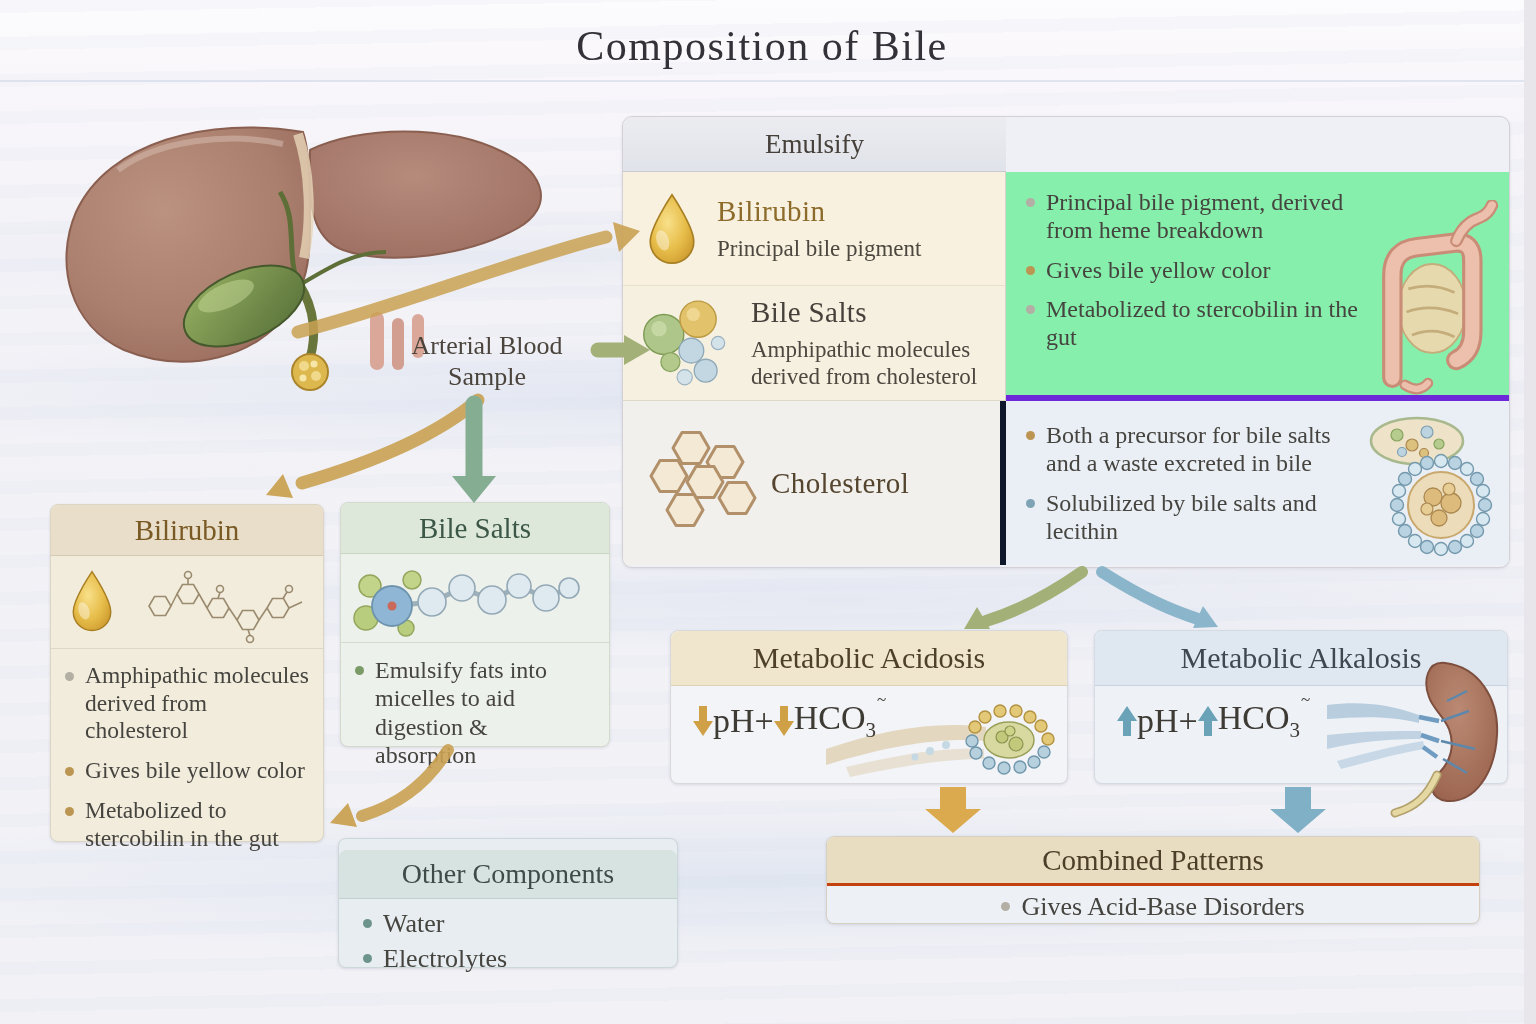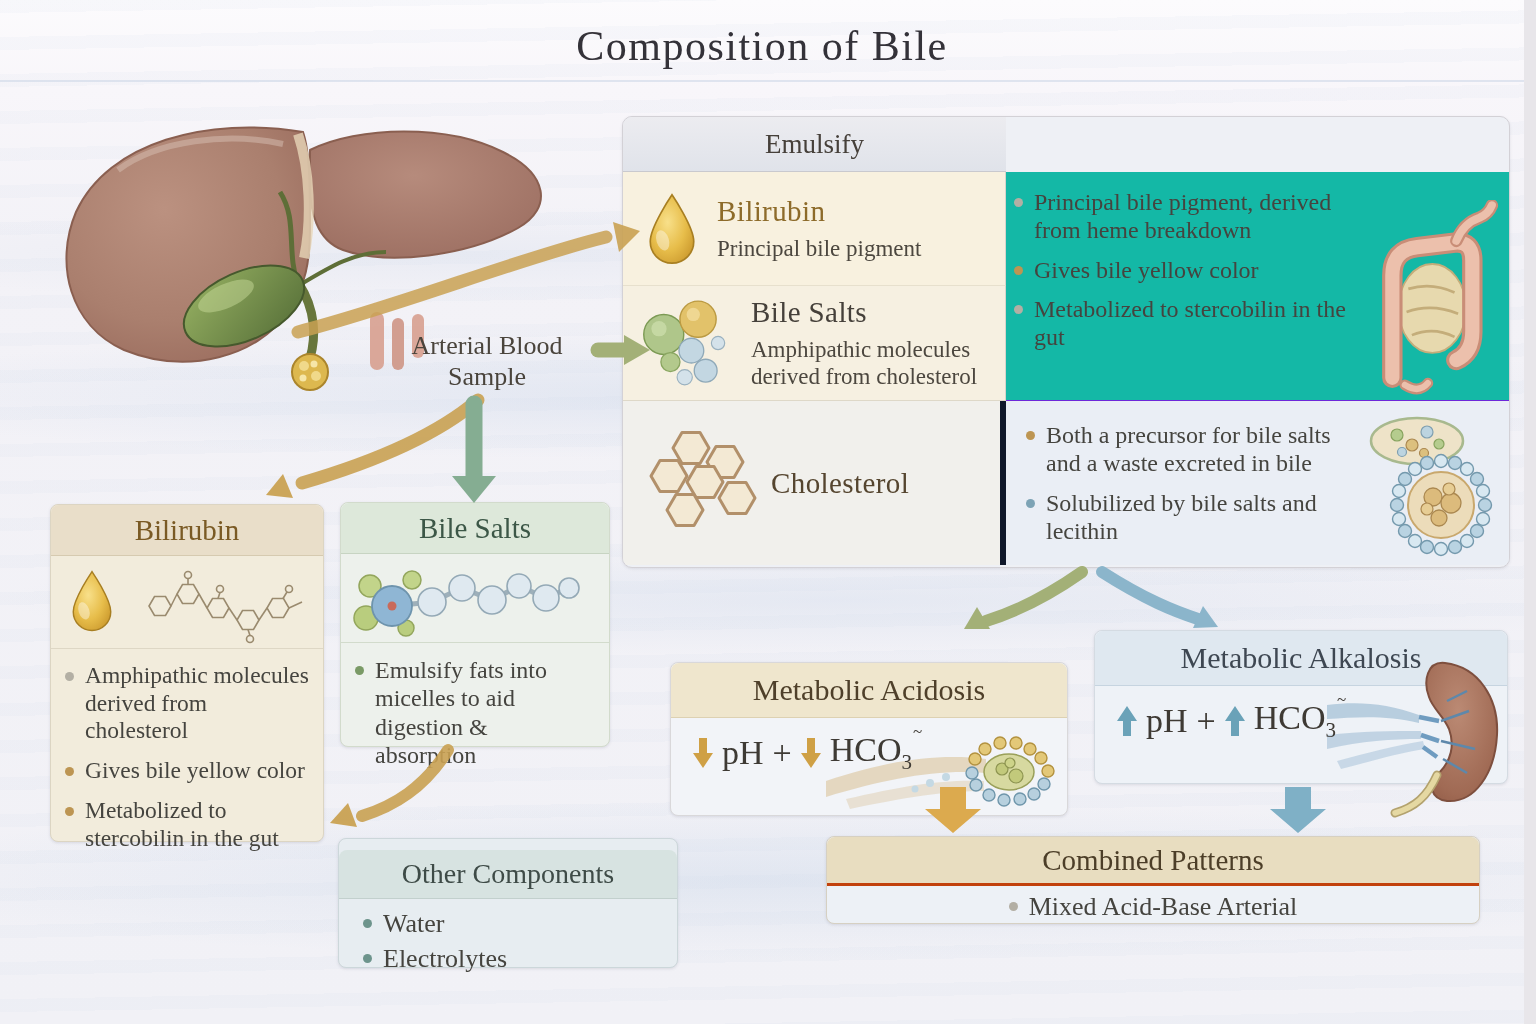--- a/index.html
+++ b/index.html
@@ -26,21 +26,21 @@
     background:linear-gradient(180deg,#ecece féf0 0%,#e1e4eb 100%);}
   .th{background:linear-gradient(180deg,#ececf0 0%,#e0e3ea 100%);border-bottom:1px solid #c9c9ce;}
   .th-comp{border-right:1px solid #c9c9ce;}
   .cell{position:relative;}
   .c-bili{grid-row:2;grid-column:1;background:#f8f1df;border-right:1px solid #d8d4cb;border-bottom:1px solid #e7e0cd;
     display:flex;align-items:center;gap:16px;padding:6px 10px 6px 20px;}
   .c-salt{grid-row:3;grid-column:1;background:#f6f0e1;border-right:1px solid #d8d4cb;border-bottom:1px solid #ded8c8;
     display:flex;align-items:center;gap:12px;padding:6px 10px 6px 16px;}
   .c-chol{grid-row:4;grid-column:1;background:#f1f0ec;border-right:6px solid #0f172a;
     display:flex;align-items:center;gap:12px;padding:6px 18px 6px 16px;}
-  .f-top{grid-row:2/4;grid-column:2;background:#14b8a6;border-bottom:1px solid #6d28d9;padding:16px 150px 0 8px;}
+  .f-top{grid-row:2/4;grid-column:2;background:#86efac;border-bottom:6px solid #6d28d9;padding:16px 150px 0 20px;}
   .f-bot{grid-row:4;grid-column:2;background:#eaeef5;padding:20px 160px 0 20px;}
   .comp-name{font-size:29px;letter-spacing:.4px;}
   .bili-name{color:#8d6b2a;}
   .salt-name{color:#45403a;}
   .chol-name{color:#55452f;}
   .comp-desc{font-size:23px;color:#4c473f;line-height:1.18;margin-top:7px;}
   .w235{max-width:235px;}
   .w200{max-width:200px;}
   
   .bullet{display:flex;gap:11px;margin-bottom:11px;font-size:24px;color:#45443f;line-height:1.18;}
@@ -62,30 +62,30 @@
   .box-bili .bullet{font-size:23.5px;margin-bottom:12px;max-width:250px;}
   .box-salt{left:340px;top:502px;width:268px;height:243px;background:#edf1ec;border:1px solid #d2dbcc;}
   .box-salt .hdr{height:50px;background:#dde8da;border-bottom:1px solid #c7d4c2;font-size:29px;color:#3c5747;}
   .box-salt .illo{position:relative;height:88px;border-bottom:1px solid #d2dbcc;}
   .box-salt .blist{padding:13px 6px 0 14px;}
   .box-salt .bullet{font-size:24px;max-width:235px;}
   .box-other{left:338px;top:838px;width:338px;height:128px;background:#e7edf1;border:1px solid #ccd7da;}
   .box-other .hdr{height:48px;background:#d7e3e1;border-bottom:1px solid #c2d0cd;font-size:28px;color:#3e4b47;margin-top:11px;}
   .box-other .blist{padding:10px 0 0 24px;}
   .box-other .bullet{font-size:26px;margin-bottom:4px;}
-  .box-acid{left:670px;top:662px;width:396px;height:152px;background:#f2f4f8;border:1px solid #d9d8da;}
+  .box-acid{left:670px;top:630px;width:396px;height:152px;background:#f2f4f8;border:1px solid #d9d8da;}
   .box-acid .hdr{height:54px;background:#efe6cd;border-bottom:1px solid #ddd1b2;font-size:30px;color:#4f402a;}
   .box-alk{left:1094px;top:630px;width:412px;height:152px;background:#eef2f7;border:1px solid #d4dbe2;overflow:visible;}
   .box-alk .hdr{height:54px;background:#dfe8f0;border-bottom:1px solid #c6d4e0;font-size:30px;color:#3e4752;}
   .box-comb{left:826px;top:836px;width:652px;height:86px;background:#edf1f6;border:1px solid #d6d0c2;}
   .box-comb .hdr{height:46px;background:#e8ddc0;border-bottom:3px solid #c2410c;font-size:29px;color:#4c3e28;}
   .box-comb .blist{display:flex;justify-content:center;padding-top:6px;}
   .box-comb .bullet{font-size:26px;}
   
-  .formula{position:absolute;left:22px;top:68px;display:flex;align-items:center;gap:9px;font-size:34px;color:#3e3a34;z-index:3;}
+  .formula{position:absolute;left:22px;top:68px;display:flex;align-items:center;font-size:34px;color:#3e3a34;z-index:3;}
   .f-comp sub{font-size:21px;}
   .f-comp sup{font-size:17px;position:relative;top:-12px;left:1px;}
   .blockarrow{flex:none;}
   .fill-acid{fill:var(--acid);}
   .fill-alk{fill:var(--alkali);}
   
   .s-gold{stroke:var(--gold);}  .f-gold{fill:var(--gold);}
   .s-olive{stroke:var(--olive);}.f-olive{fill:var(--olive);}
   .s-teal{stroke:var(--teal);}  .f-teal{fill:var(--teal);}
   .s-blue{stroke:var(--blue);}  .f-blue{fill:var(--blue);}
@@ -457,21 +457,21 @@
       <path d="M110,118 C100,140 88,150 68,156" fill="none" stroke="#b3a26e" stroke-width="9" stroke-linecap="round"></path>
       <path d="M110,118 C100,140 88,150 68,156" fill="none" stroke="#e5d8a2" stroke-width="5.5" stroke-linecap="round"></path>
     </svg>
   </div>
 
   <div class="ibox box-comb">
     <div class="hdr">Combined Patterns</div>
     <div class="blist">
       <div class="bullet">
         <span class="dot d-gray"></span>
-        <span>Mixed Acid-Base Arterial</span>
+        <span>Gives Acid-Base Disorders</span>
       </div>
     </div>
   </div>
 
   <svg class="overlay" width="1536" height="1024" viewBox="0 0 1536 1024">
     <g fill="none" stroke-linecap="round">
       <path class="s-gold" d="M298,332 C400,306 520,258 606,237" stroke-width="13" opacity=".85"></path>
       <path class="s-olive" d="M598,350 L624,350" stroke-width="15"></path>
       <path class="s-gold" d="M478,400 C436,436 374,462 302,483" stroke-width="13" opacity=".9"></path>
       <path class="s-teal" d="M474,404 L474,478" stroke-width="17"></path>

